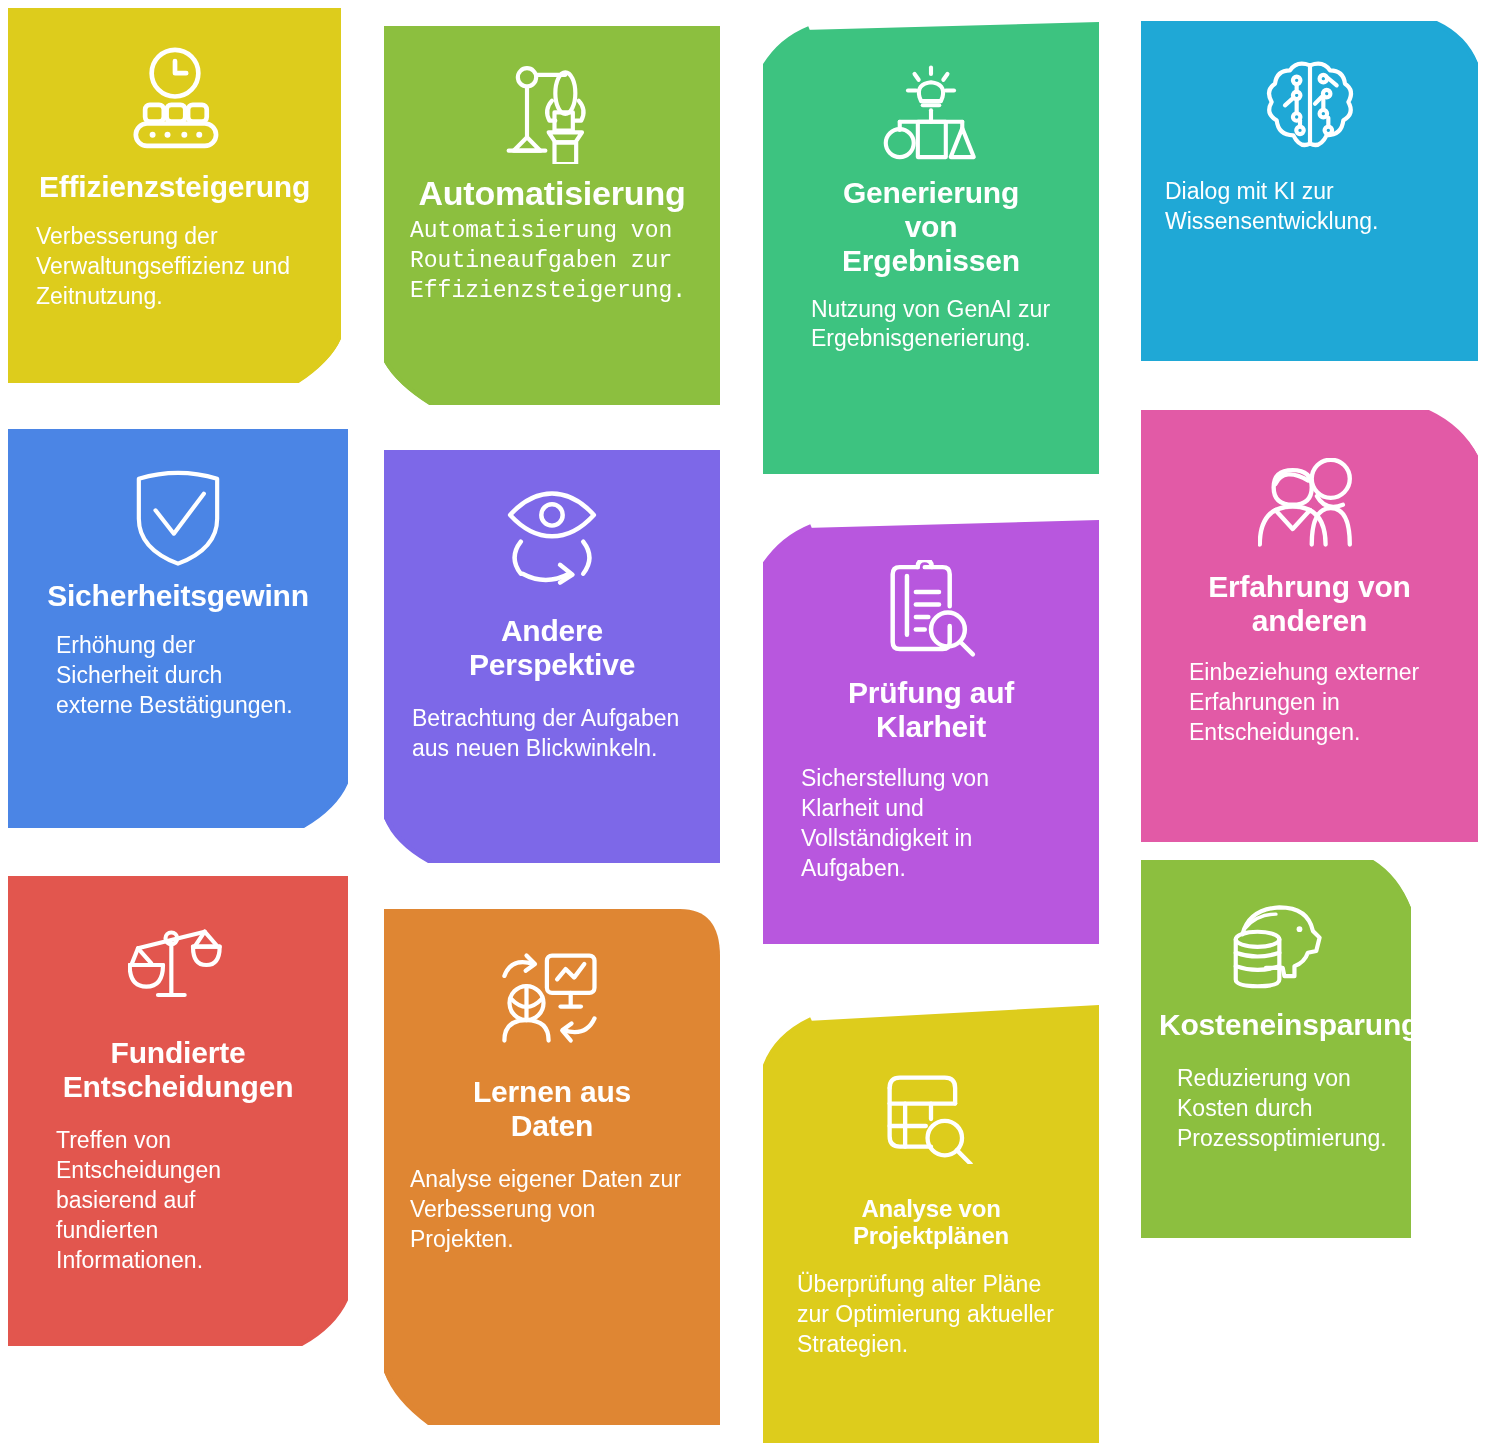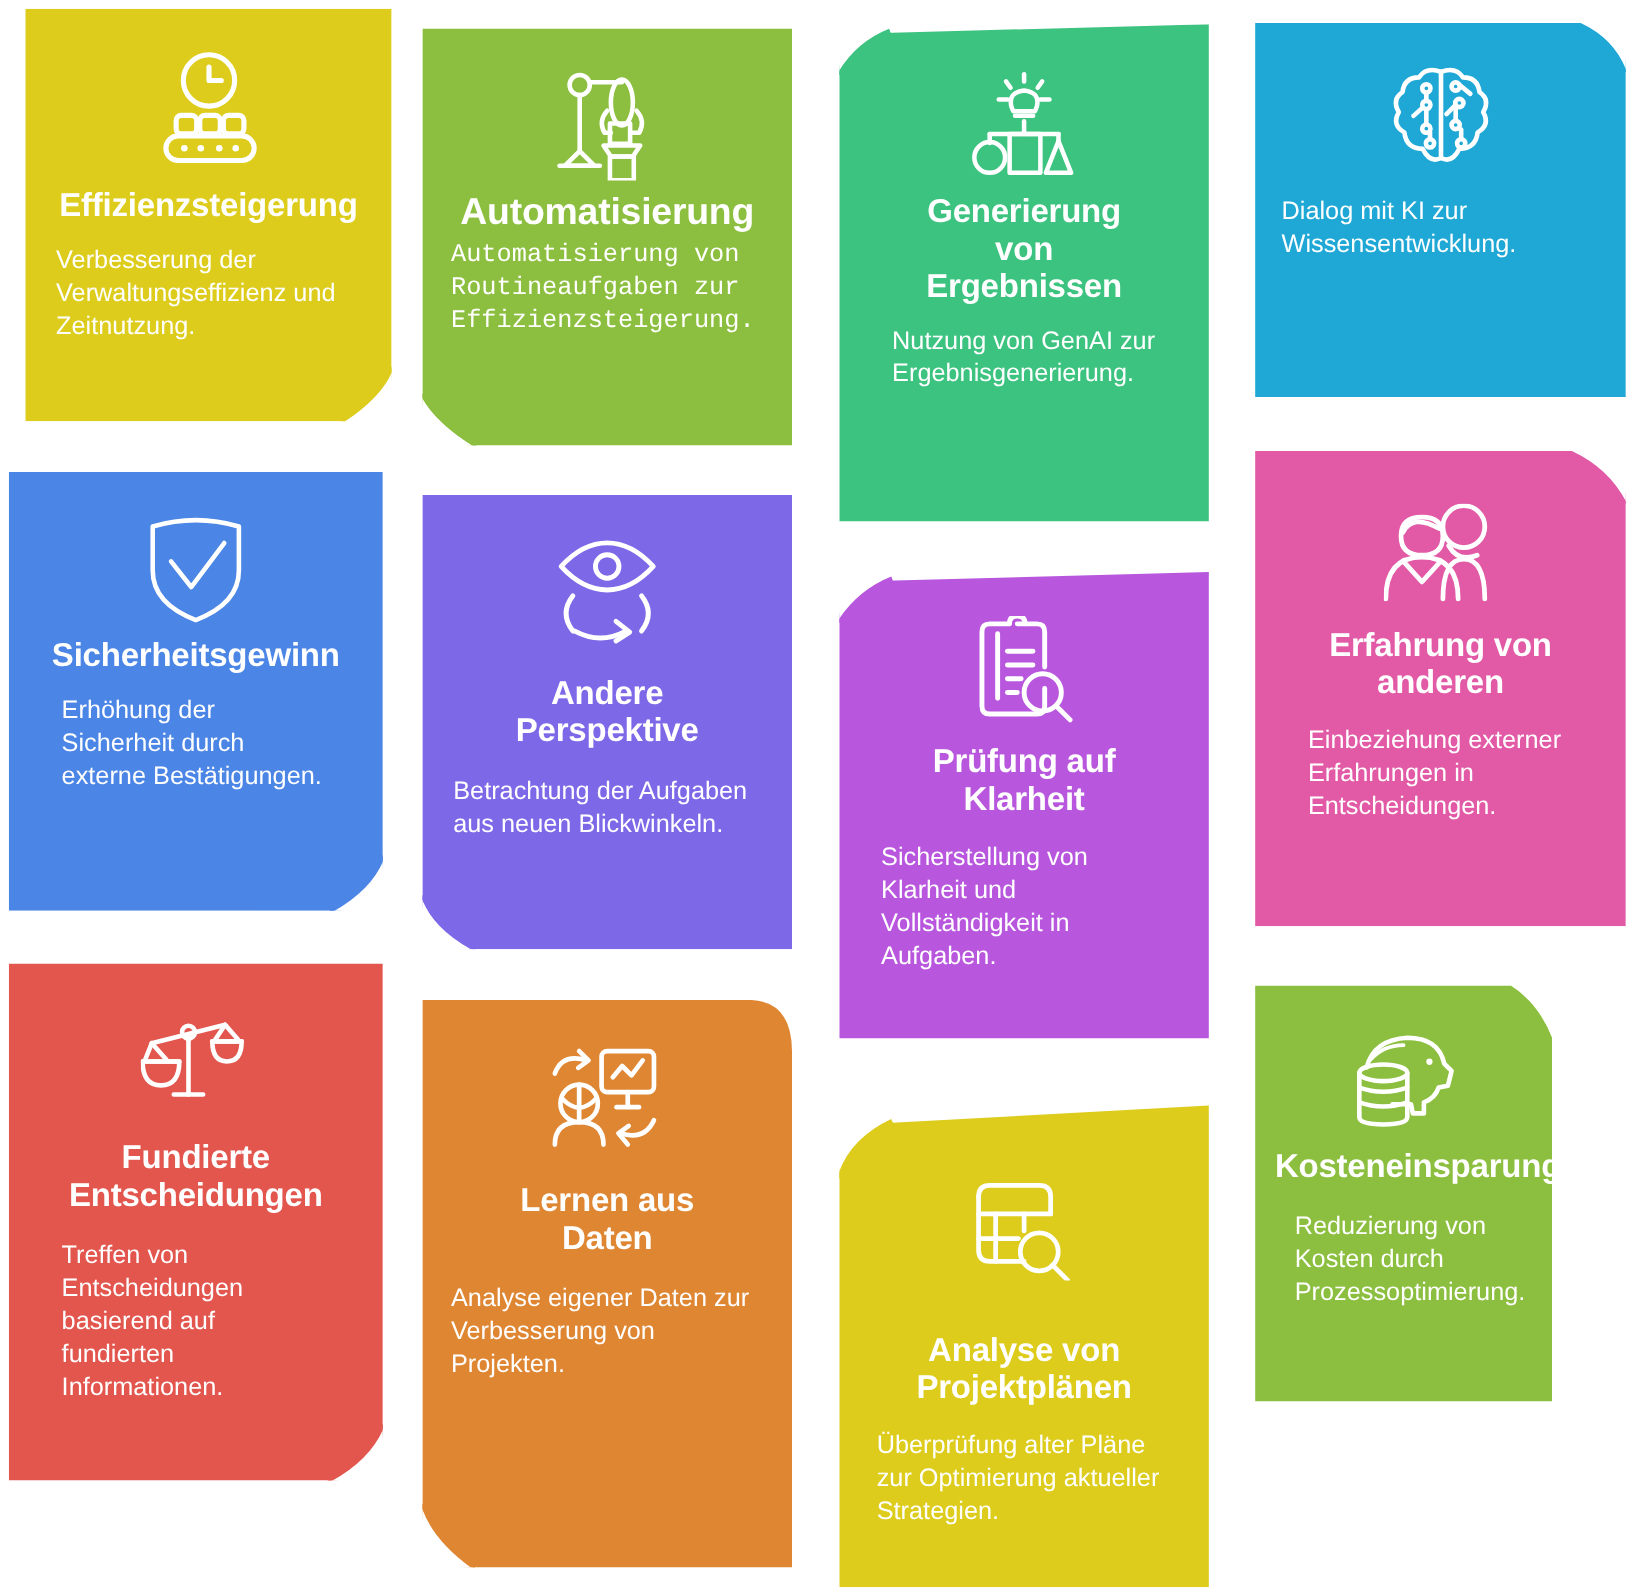--- a/index.html
+++ b/index.html
@@ -64,21 +64,21 @@
     color: #ffffff;
     line-height: 1.30;
     width: 100%;
   }
 </style>
 </head>
 <body>
 
 <div id="board">
 
-  <div class="card" style="left:8px; top:8px; width:333px; height:375px;margin-left:15px;">
+  <div class="card" style="left:8px; top:8px; width:333px; height:375px;">
     <div class="card-shape">
       <svg viewBox="0 0 333 375" preserveAspectRatio="none">
         <path d="M0,0 L333,0 L333,330 Q333,375 290,375 L0,375 Z" fill="#ddcc1c"></path>
         <path d="M333,330 Q325,352 290,375 L333,375 Z" fill="#ffffff"></path>
         <path d="M333,326 Q322,353 287,375" fill="none" stroke="#ddcc1c" stroke-width="4"></path>
       </svg>
     </div>
     <div class="card-inner">
       <div class="icon-wrap" style="margin-top:34px; height:122px;">
         <svg viewBox="0 0 120 120" width="112" height="112">
@@ -367,26 +367,26 @@
           <path d="M10 22 Q10 10 22 10 L74 10 Q86 10 86 22 L86 40"></path>
           <path d="M10 22 L10 78 Q10 90 22 90 L58 90"></path>
           <path d="M10 40 L86 40"></path>
           <path d="M28 40 L28 90"></path>
           <path d="M10 66 L52 66"></path>
           <path d="M58 40 L58 58"></path>
           <circle cx="74" cy="80" r="20"></circle>
           <path d="M88 94 L104 110"></path>
         </svg>
       </div>
-      <div class="card-title" style="font-size:30px; margin-top:42px; padding:0 24px;">Analyse von Projektplänen</div>
+      <div class="card-title" style="font-size:24px; margin-top:26px; padding:0 24px;">Analyse von Projektplänen</div>
       <div class="card-desc" style="font-size:23px; margin-top:20px; padding:0 16px;">Überprüfung alter Pläne zur Optimierung aktueller Strategien.</div>
     </div>
   </div>
 
-  <div class="card" style="left:1141px; top:896px; width:270px; height:378px;">
+  <div class="card" style="left:1141px; top:860px; width:270px; height:378px;">
     <div class="card-shape">
       <svg viewBox="0 0 337 378" preserveAspectRatio="none">
         <path d="M0,0 L290,0 Q337,6 337,48 L337,378 L0,378 Z" fill="#8cbf3f"></path>
         <path d="M290,0 Q322,16 337,48 L337,0 Z" fill="#ffffff"></path>
         <path d="M287,2 Q320,18 336,50" fill="none" stroke="#8cbf3f" stroke-width="4"></path>
       </svg>
     </div>
     <div class="card-inner">
       <div class="icon-wrap" style="margin-top:36px; height:100px;">
         <svg viewBox="0 0 124 104" width="104" height="88">

